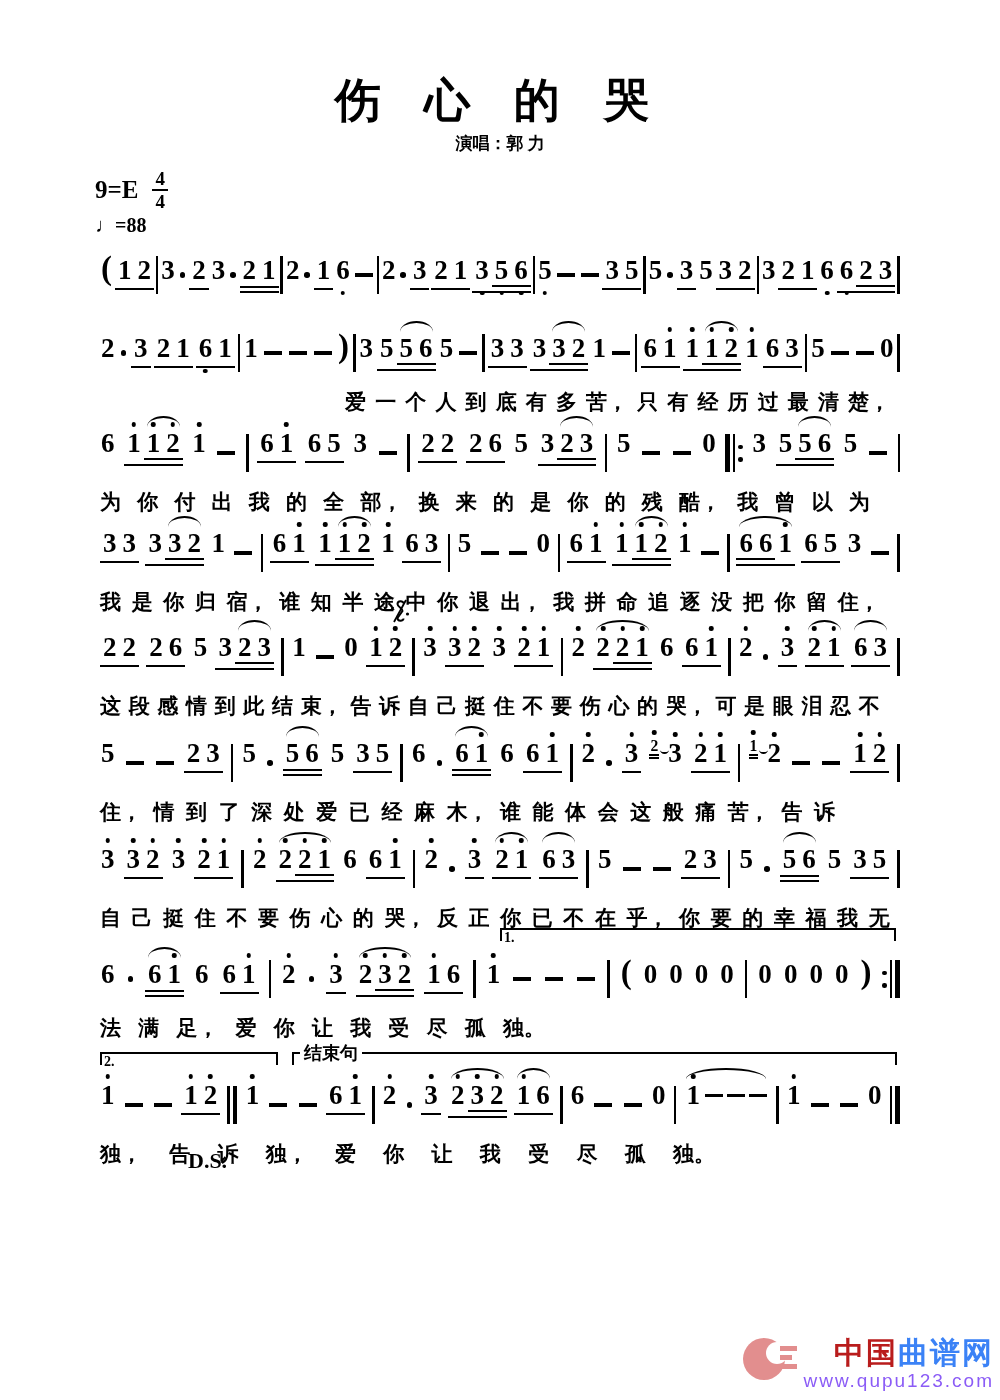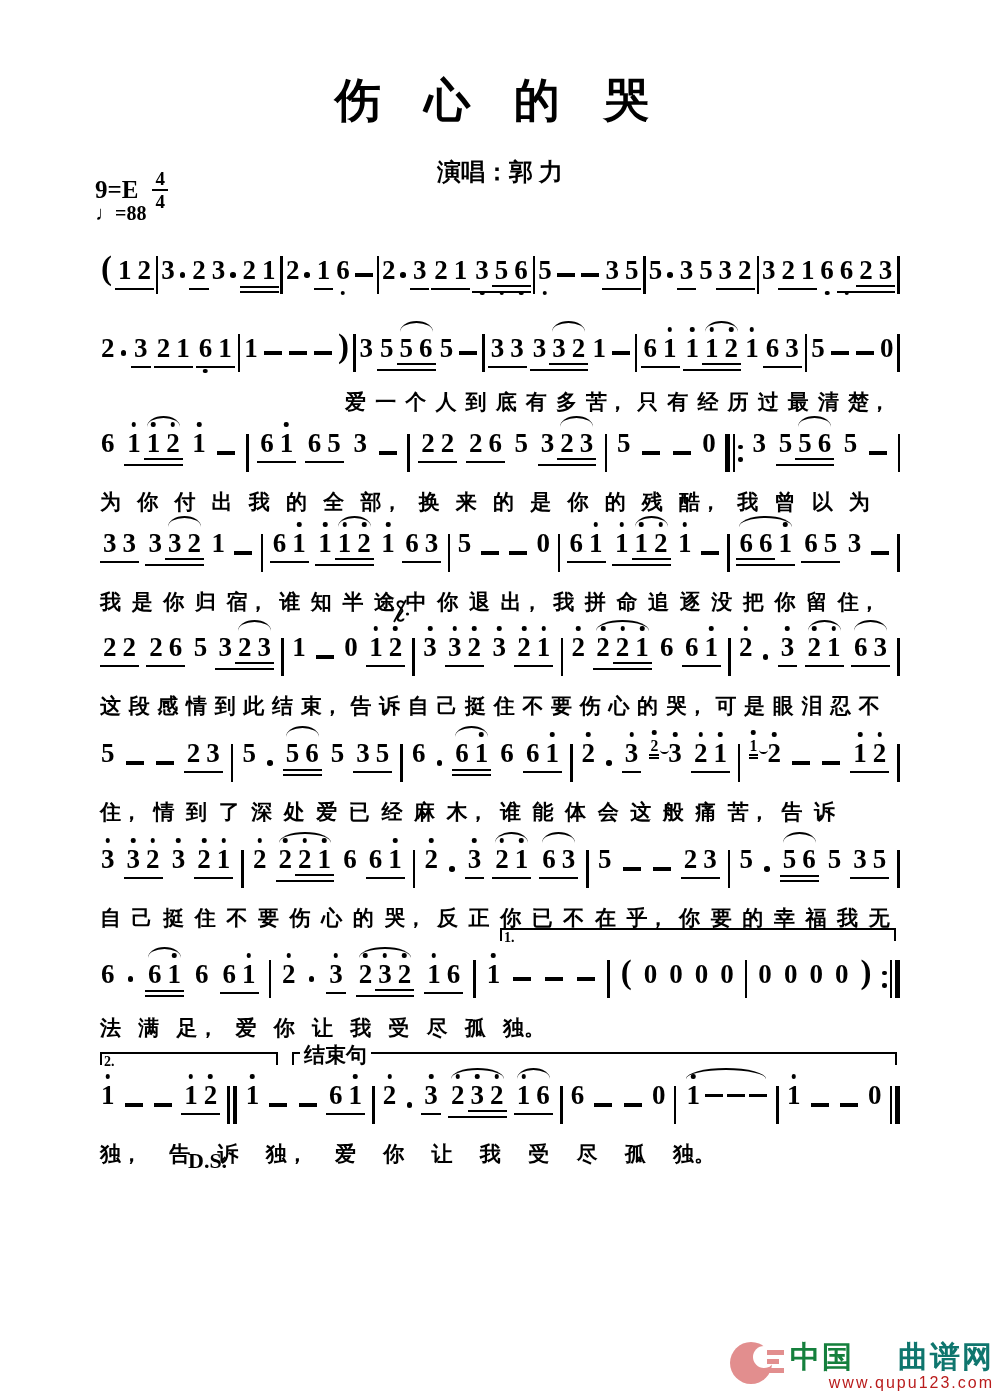--- a/index.html
+++ b/index.html
@@ -1,29 +1,29 @@
 <!DOCTYPE html>
 <html><head>
 <meta charset="utf-8">
 <style>
   html,body{margin:0;padding:0;background:#fff;}
   .page{position:relative;width:1000px;height:1400px;background:#fff;overflow:hidden;
         font-family:"Liberation Serif",serif;color:#000;}
   
   .title{position:absolute;top:70px;left:0;width:100%;text-align:center;
          font-size:46px;font-weight:bold;letter-spacing:16px;}
-  .singer{position:absolute;top:156px;left:0;width:100%;text-align:center;
-          font-size:24px;font-weight:bold;}
+  .singer{position:absolute;top:132px;left:0;width:100%;text-align:center;
+          font-size:17px;font-weight:bold;}
   .meta-left{position:absolute;left:95px;top:168px;font-weight:bold;}
   .keysig{font-size:25px;vertical-align:middle;}
   .meter{display:inline-flex;flex-direction:column;align-items:center;vertical-align:middle;
          margin-left:10px;font-size:19px;line-height:1;}
   .meter i{font-style:normal;padding:1px 3px;}
   .meter .num{border-bottom:2px solid #000;}
-  .tempo{position:absolute;left:95px;top:202px;font-size:20px;font-weight:bold;}
+  .tempo{position:absolute;left:95px;top:214px;font-size:20px;font-weight:bold;}
   .credits{position:absolute;right:100px;top:170px;text-align:right;font-size:22px;
            font-weight:bold;line-height:30px;}
   
   .system{position:absolute;left:100px;width:800px;}
   .notes{display:flex;justify-content:space-between;align-items:baseline;
          font-size:27px;font-weight:bold;line-height:1;height:46px;padding-top:12px;}
   .tok{position:relative;display:inline-block;padding:0 1px;}
   .paren{font-size:33px;}
   .grp{position:relative;display:inline-flex;align-items:baseline;white-space:nowrap;}
   .grp .tok{margin:0 2px;}
@@ -48,40 +48,40 @@
   .rdots{display:inline-flex;flex-direction:column;gap:8px;}
   .rdot{width:4.5px;height:4.5px;border-radius:50%;background:#000;}
   .lyrics{display:flex;justify-content:space-between;font-size:21px;font-weight:bold;
           margin-top:12px;}
   .syl{white-space:nowrap;}
   
   .volta{position:absolute;border-top:2px solid #000;height:13px;}
   .volta::before{content:"";position:absolute;left:0;top:-2px;height:13px;border-left:2px solid #000;}
   .volta::after{content:"";position:absolute;right:0;top:-2px;height:13px;border-right:2px solid #000;}
   .volta .vlabel{position:absolute;left:4px;top:0;font-size:14px;font-weight:bold;}
-  .ending .elabel{position:absolute;left:8px;top:-13px;font-size:21px;font-weight:bold;
+  .ending .elabel{position:absolute;left:8px;top:-13px;font-size:18px;font-weight:bold;
                   background:#fff;padding:0 4px;}
   .segno{position:absolute;left:390px;top:598px;}
   .ds{position:absolute;left:188px;top:1148px;font-size:22px;font-weight:bold;}
   .footer-info{position:absolute;left:768px;top:1278px;font-size:23px;font-weight:bold;
                font-style:italic;line-height:31px;}
   
   .wm{position:absolute;right:6px;bottom:8px;display:flex;align-items:flex-start;}
   .wm-icon{position:relative;width:46px;height:50px;margin-right:4px;}
   .wm-circle{position:absolute;left:0;top:2px;width:42px;height:42px;border-radius:50%;background:#e28e8e;}
   .wm-circle::after{content:"";position:absolute;right:-3px;top:4px;width:22px;height:22px;
                     border-radius:50%;background:#fff;}
   .wm-bars{position:absolute;right:-8px;top:10px;display:flex;flex-direction:column;gap:4px;}
   .wm-bars i{width:17px;height:5px;background:#e28e8e;}
   .wm-bars i:nth-child(2){width:12px;}
   .wm-text{display:flex;flex-direction:column;align-items:flex-end;margin-left:10px;}
   .wm-name{font-size:30px;font-weight:bold;letter-spacing:2px;line-height:34px;}
-  .wm-name .p1{color:#15803d;}
-  .wm-name .p2{color:#0f766e;margin-left:44px;}
-  .wm-url{font-size:16px;color:#b91c1c;letter-spacing:2px;font-family:"Liberation Sans",sans-serif;}
+  .wm-name .p1{color:#b91c1c;}
+  .wm-name .p2{color:#3b82f6;}
+  .wm-url{font-size:19px;color:#8b5cf6;letter-spacing:2px;font-family:"Liberation Sans",sans-serif;}
 </style>
 </head>
 <body>
 
 <div class="page">
 
   <div class="title">伤 心 的 哭</div>
   <div class="singer">演唱：郭  力</div>
 
   <div class="meta-left">

